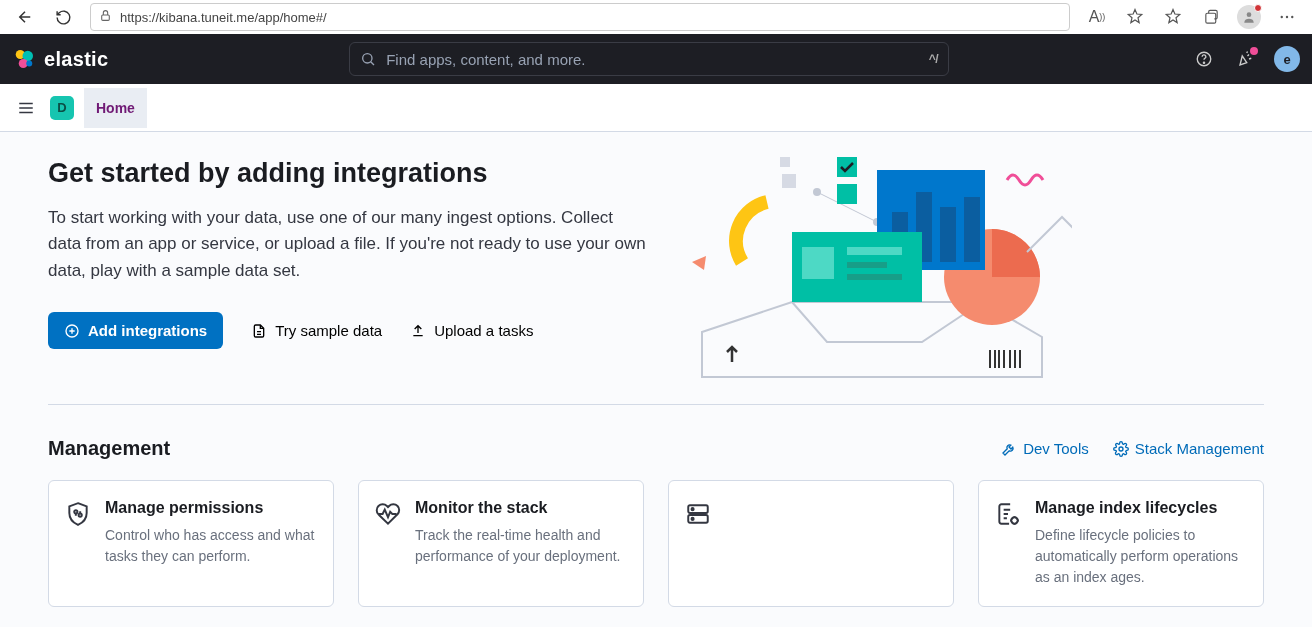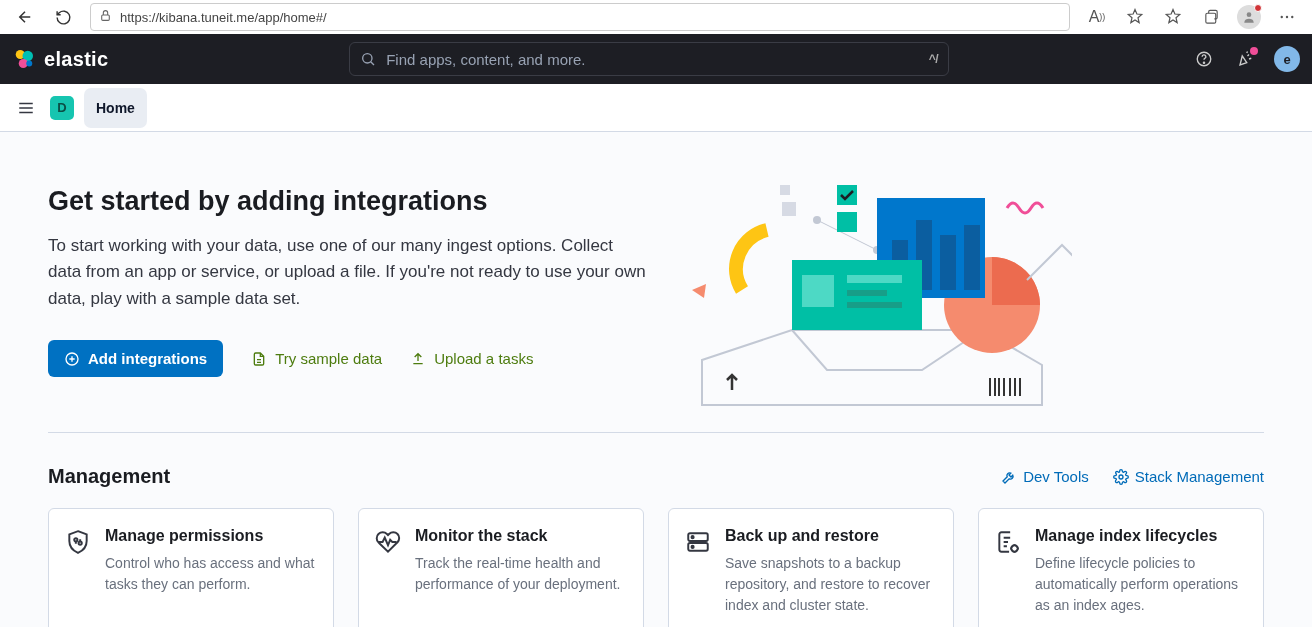--- a/index.html
+++ b/index.html
@@ -23,34 +23,34 @@
   .search-box .kbd { margin-left:auto; font-size:12px; color:#aaa; font-weight:600; letter-spacing:-0.5px;}
   .topbar-icons { display:flex; align-items:center; gap:14px; margin-left:auto; }
   .topbar-icons .ic { width:28px; height:28px; display:flex; align-items:center; justify-content:center; color:#ccc; position:relative; }
   .news-dot { position:absolute; top:2px; right:2px; width:8px; height:8px; background:#f04e98; border-radius:50%; }
   .user-avatar { width:26px; height:26px; border-radius:50%; background:#82b8e8; color:#1d1e24; font-size:13px; font-weight:600; display:flex; align-items:center; justify-content:center; }
 
   
   .sub-header { height:48px; border-bottom:1px solid #d3dae6; display:flex; align-items:center; padding:0 12px; gap:10px; background:#fff; }
   .hamburger { width:28px; height:28px; display:flex; align-items:center; justify-content:center; color:#343741; cursor:pointer; }
   .space-badge { width:24px; height:24px; background:#16c5b0; color:#0b4f46; font-weight:700; font-size:13px; border-radius:5px; display:flex; align-items:center; justify-content:center; }
-  .breadcrumb-pill { background:#e9edf3; color:#0f172a; font-size:14px; padding:12px 12px; border-radius:7px; font-weight:600;}
+  .breadcrumb-pill { background:#e9edf3; color:#701a75; font-size:14px; padding:12px 12px; border-radius:0; font-weight:600;}
 
   
   .content-scroll { height: calc(627px - 34px - 50px - 48px); overflow-y:auto; background:#fafbfd; }
   .content-inner { padding: 20px 48px 60px 48px; }
 
   
-  .hero { display:flex; gap:24px; border-bottom:1px solid #d3dae6; padding-bottom:22px; align-items:flex-start;margin-top:28px;}
+  .hero { display:flex; gap:24px; border-bottom:1px solid #d3dae6; padding-bottom:22px; align-items:flex-start;}
   .hero-text { flex:1; max-width:600px; }
   .hero-text h1 { font-size:27px; font-weight:700; color:#1a1c21; margin-top:6px; margin-bottom:16px; }
   .hero-text p { font-size:17px; line-height:1.55; color:#343741; margin-bottom:28px; }
   .hero-actions { display:flex; align-items:center; gap:28px; }
   .btn-primary { background:#0071c2; color:#fff; border:none; border-radius:6px; padding:10px 16px; font-size:15px; font-weight:600; display:flex; align-items:center; gap:8px; cursor:pointer; }
-  .link-action { color:#4d7c0f; font-size:15px; font-weight:500; display:flex; align-items:center; gap:8px; cursor:pointer; }
+  .link-action { color:#000000; font-size:15px; font-weight:500; display:flex; align-items:center; gap:8px; cursor:pointer; }
   .hero-illus { width:400px; height:230px; position:relative; }
 
   
   .mgmt-head { display:flex; align-items:center; justify-content:space-between; margin-top:32px; margin-bottom:20px; }
   .mgmt-head h2 { font-size:20px; font-weight:700; color:#1a1c21; }
   .mgmt-links { display:flex; gap:24px; }
   .mgmt-links a { color:#006bb8; font-size:15px; font-weight:500; display:flex; align-items:center; gap:6px; cursor:pointer; text-decoration:none;}
   .cards { display:flex; gap:24px; }
   .card { flex:1; border:1px solid #d3dae6; border-radius:6px; background:#fff; padding:18px 16px; display:flex; gap:14px; cursor:pointer; min-height:120px;}
   .card-icon { width:26px; height:26px; color:#343741; flex-shrink:0; margin-top:2px; }
@@ -308,24 +308,20 @@
       </div>
       <div class="card">
         <div class="card-icon">
           <svg width="26" height="26" viewBox="0 0 24 24" fill="none" stroke="currentColor" stroke-width="1.8">
               <rect x="3" y="4" width="18" height="7" rx="1.5"></rect>
               <rect x="3" y="13" width="18" height="7" rx="1.5"></rect>
               <circle cx="7" cy="7.5" r="1"></circle>
               <circle cx="7" cy="16.5" r="1"></circle>
             </svg>
         </div>
-        <div class="card-body">
-          <h3>Back up and restore</h3>
-          <p>Save snapshots to a backup repository, and restore to recover index and cluster state.</p>
-        </div>
       </div>
       <div class="card">
         <div class="card-icon">
           <svg width="26" height="26" viewBox="0 0 24 24" fill="none" stroke="currentColor" stroke-width="1.8">
               <path d="M14 3H6a2 2 0 0 0-2 2v14a2 2 0 0 0 2 2h7"></path>
               <path d="M8 8h6M8 12h4M8 16h3"></path>
               <circle cx="18" cy="18" r="3"></circle>
               <path d="M18 14v1M18 21v1M15 18h-1M22 18h-1M20.1 15.9l-.7.7M16.6 19.4l-.7.7M20.1 20.1l-.7-.7M16.6 16.6l-.7-.7"></path>
             </svg>
         </div>

